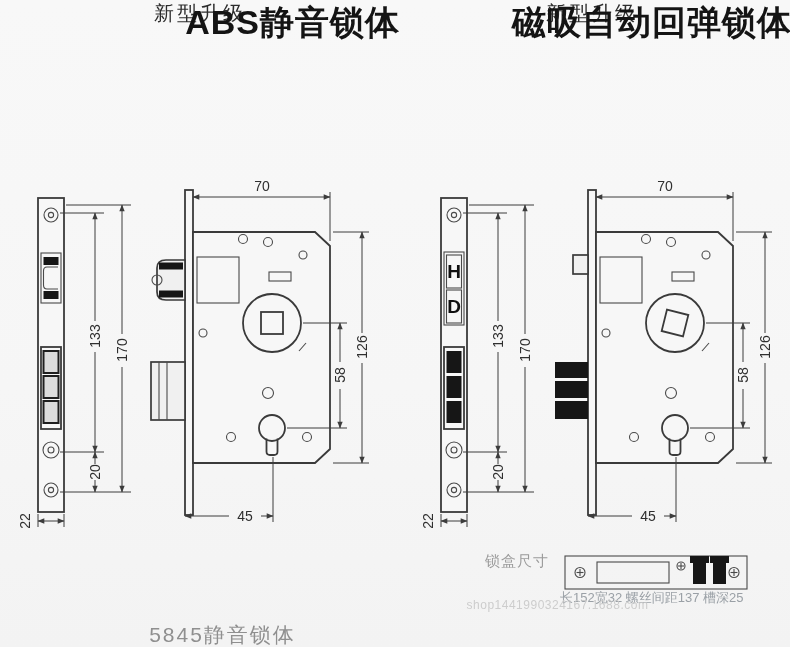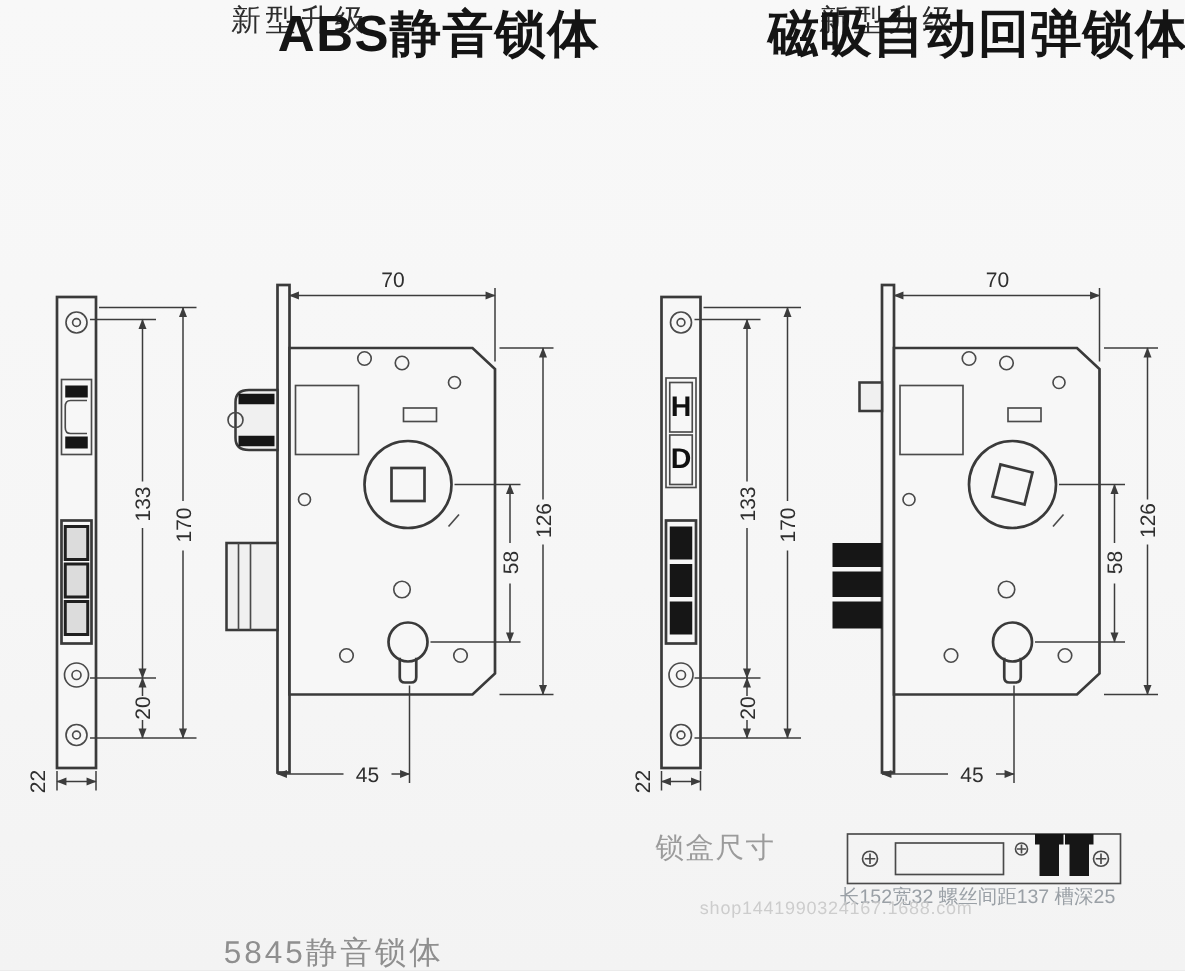--- a/index.html
+++ b/index.html
@@ -3,21 +3,21 @@
 <meta charset="utf-8">
 <style>
   * { margin:0; padding:0; box-sizing:border-box; }
   html,body { background:#e8e8e8; font-family:"Liberation Sans", sans-serif; }
   .stage { position:relative; width:790px; height:647px; margin:0 auto;
            background:linear-gradient(180deg,#f8f8f8 0%,#f6f6f6 60%,#f3f3f3 100%); overflow:hidden; }
   .abs { position:absolute; }
   .tag { width:400px; text-align:center; font-size:20px; color:#2d2d2d; letter-spacing:3px; }
   .title { width:400px; text-align:right; font-size:34px; font-weight:bold; color:#141414; letter-spacing:1px; }
   .caption { width:445px; text-align:center; font-size:21px; color:#8f8f8f; letter-spacing:2px;margin-top:30px; }
-  .boxlabel { font-size:19px; color:#9b9b9b; letter-spacing:1px; }
+  .boxlabel { font-size:15px; color:#9b9b9b; letter-spacing:1px;margin-left:48px; }
   .spec { width:205px; text-align:left; font-size:13px; color:#9aa0a6; }
   .watermark { width:345px; text-align:center; font-size:12px; color:#c9c9c9; opacity:.9; letter-spacing:.5px; }
   svg text { font-family:"Liberation Sans", sans-serif; }
   .dimtxt { font-size:14px; fill:#2f2f2f; }
   .brand { font-size:19px; font-weight:bold; fill:#101010; }
   .o   { fill:none; stroke:#3a3a3a; stroke-width:1.8; }
   .ot  { fill:none; stroke:#4a4a4a; stroke-width:1.1; }
   .ob  { fill:#f7f7f7; stroke:#3a3a3a; stroke-width:1.8; }
   .ob2 { fill:#f0f0f0; stroke:#3a3a3a; stroke-width:1.7; }
   .od  { fill:#dcdcdc; stroke:#1f1f1f; stroke-width:2; }

